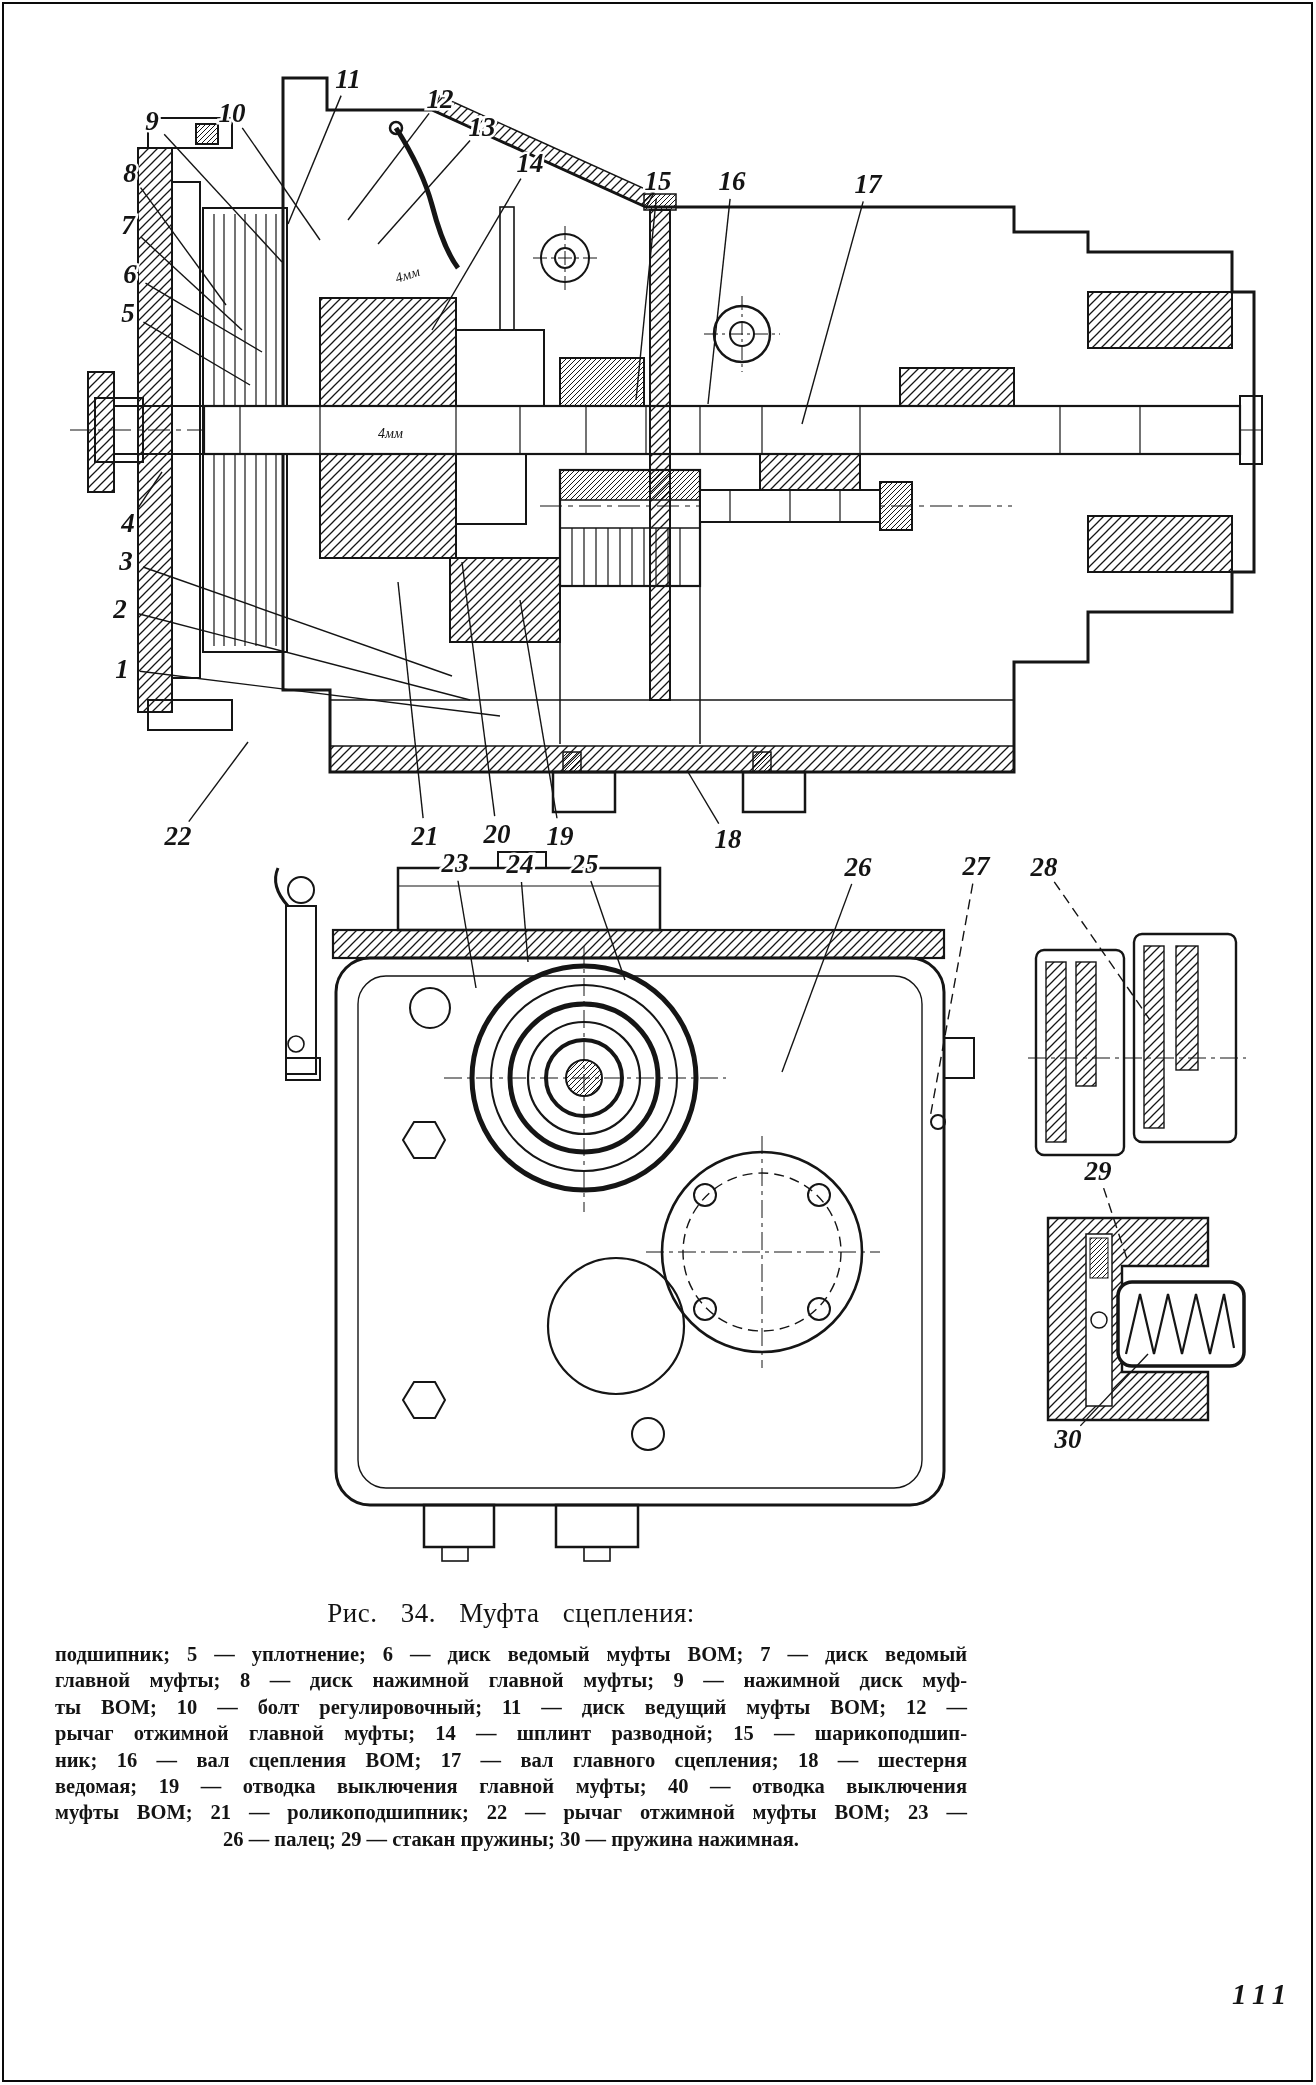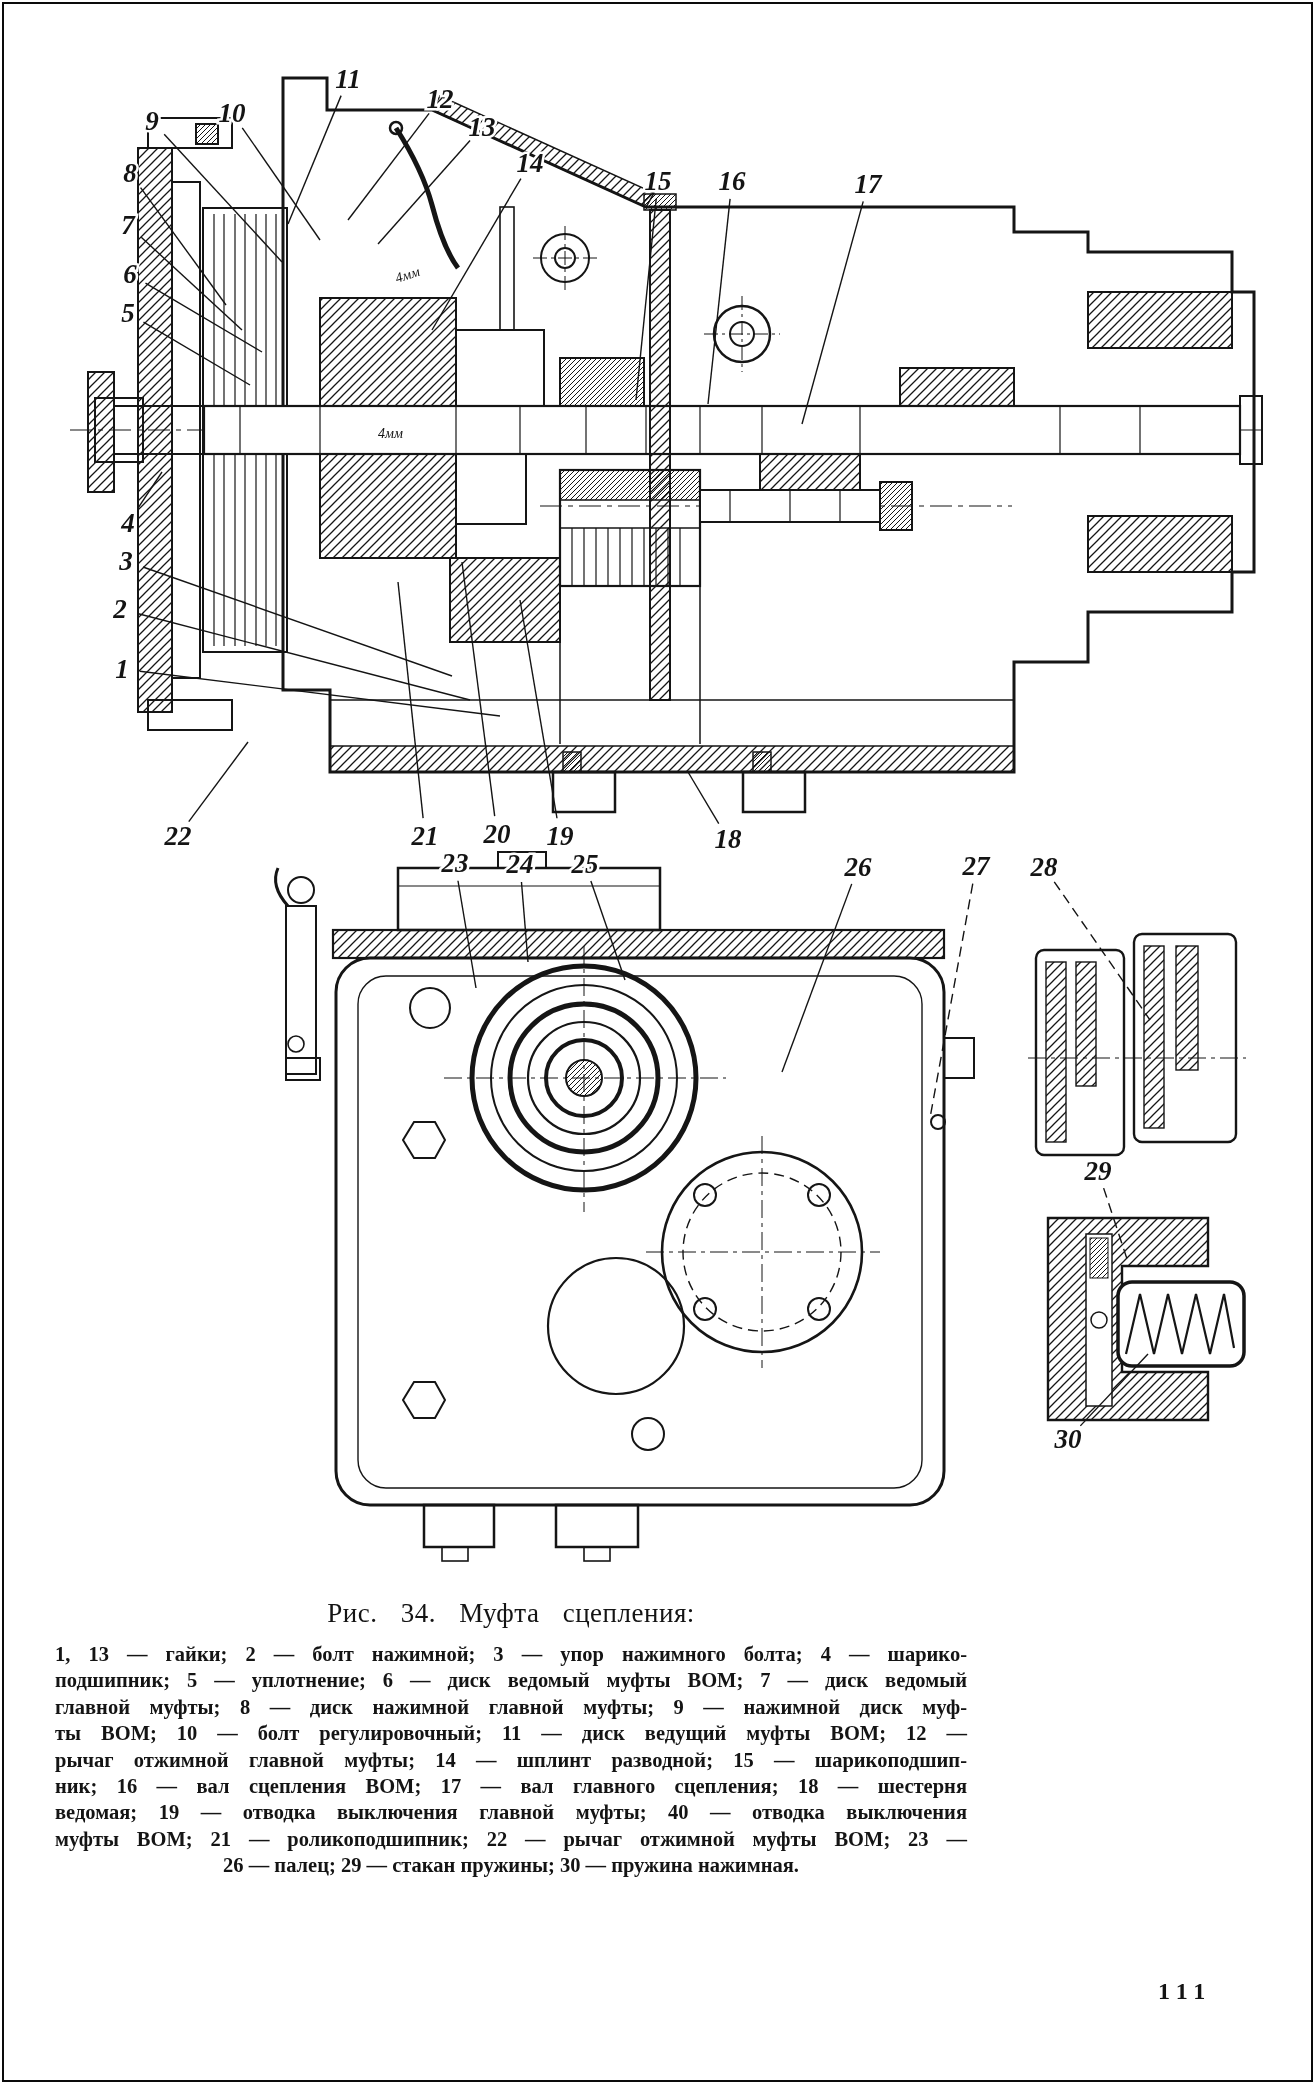--- a/index.html
+++ b/index.html
@@ -6,22 +6,22 @@
   .page{position:relative;width:1316px;height:2085px;background:#ffffff;overflow:hidden;
         font-family:"Liberation Serif",serif;color:#141414;}
   .page-frame{position:absolute;left:2px;top:2px;right:3px;bottom:3px;
         border:2.5px solid #0a0a0a;pointer-events:none;}
   .figure-caption{position:absolute;left:55px;top:1598px;width:912px;text-align:center;
         font-size:27px;font-weight:normal;word-spacing:16px;letter-spacing:.5px;}
   .figure-legend{position:absolute;left:55px;top:1641px;width:912px;}
   .legend-line{font-size:20.5px;font-weight:bold;line-height:26.4px;height:26.4px;
         text-align:justify;text-align-last:justify;white-space:normal;}
   .legend-line.last{text-align:right;text-align-last:center;}
-  .page-number{position:absolute;left:1158px;top:1978px;font-size:24px;font-weight:bold;
-        letter-spacing:7px;}
+  .page-number{position:absolute;left:1232px;top:1978px;font-size:29px;font-weight:bold;
+        letter-spacing:7px;font-style:italic;}
   svg text.callout{font-family:"Liberation Serif",serif;font-style:italic;font-weight:600;
         font-size:27px;fill:#141414;stroke:#ffffff;stroke-width:5px;paint-order:stroke;}
   svg text.anno{font-family:"Liberation Serif",serif;font-style:italic;font-size:14px;
         fill:#141414;stroke:#ffffff;stroke-width:3px;paint-order:stroke;}
 </style>
 </head>
 <body>
 
 <div class="page">
   <div class="page-frame"></div>
@@ -260,21 +260,20 @@
       </g>
     <g id="annos">
         <text x="397" y="283" class="anno" transform="rotate(-18 397 283)">4мм</text>
         <text x="378" y="438" class="anno">4мм</text>
       </g>
   </svg>
 
   <div class="figure-caption">Рис. 34. Муфта сцепления:</div>
 
   <div class="figure-legend">
-      <div class="legend-line">1, 13 — гайки; 2 — болт нажимной; 3 — упор нажимного болта; 4 — шарико-</div>
       <div class="legend-line">подшипник; 5 — уплотнение; 6 — диск ведомый муфты ВОМ; 7 — диск ведомый</div>
       <div class="legend-line">главной муфты; 8 — диск нажимной главной муфты; 9 — нажимной диск муф-</div>
       <div class="legend-line">ты ВОМ; 10 — болт регулировочный; 11 — диск ведущий муфты ВОМ; 12 —</div>
       <div class="legend-line">рычаг отжимной главной муфты; 14 — шплинт разводной; 15 — шарикоподшип-</div>
       <div class="legend-line">ник; 16 — вал сцепления ВОМ; 17 — вал главного сцепления; 18 — шестерня</div>
       <div class="legend-line">ведомая; 19 — отводка выключения главной муфты; 40 — отводка выключения</div>
       <div class="legend-line">муфты ВОМ; 21 — роликоподшипник; 22 — рычаг отжимной муфты ВОМ; 23 —</div>
       <div class="legend-line last">26 — палец; 29 — стакан пружины; 30 — пружина нажимная.</div>
     </div>
 

